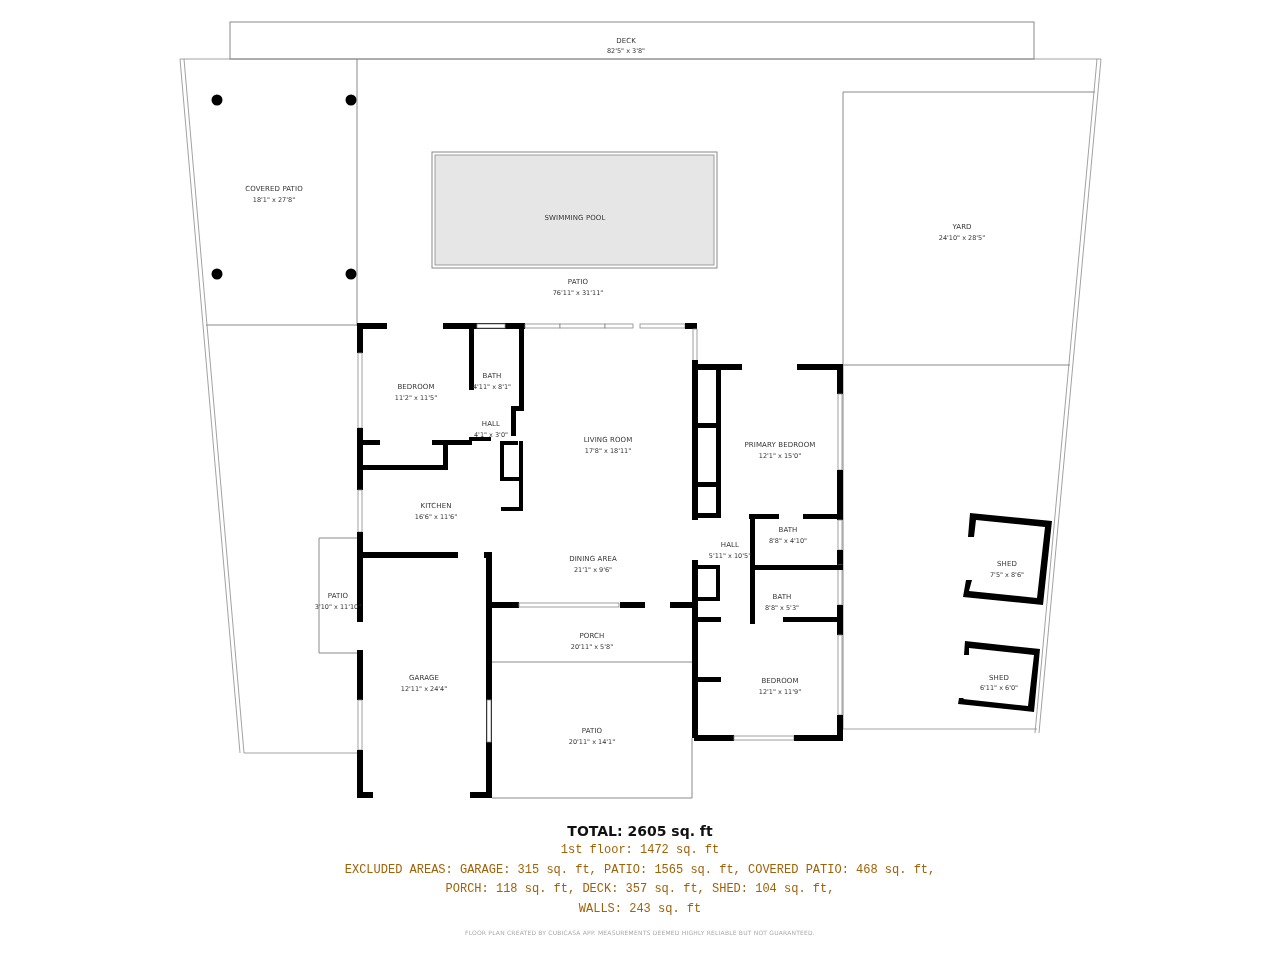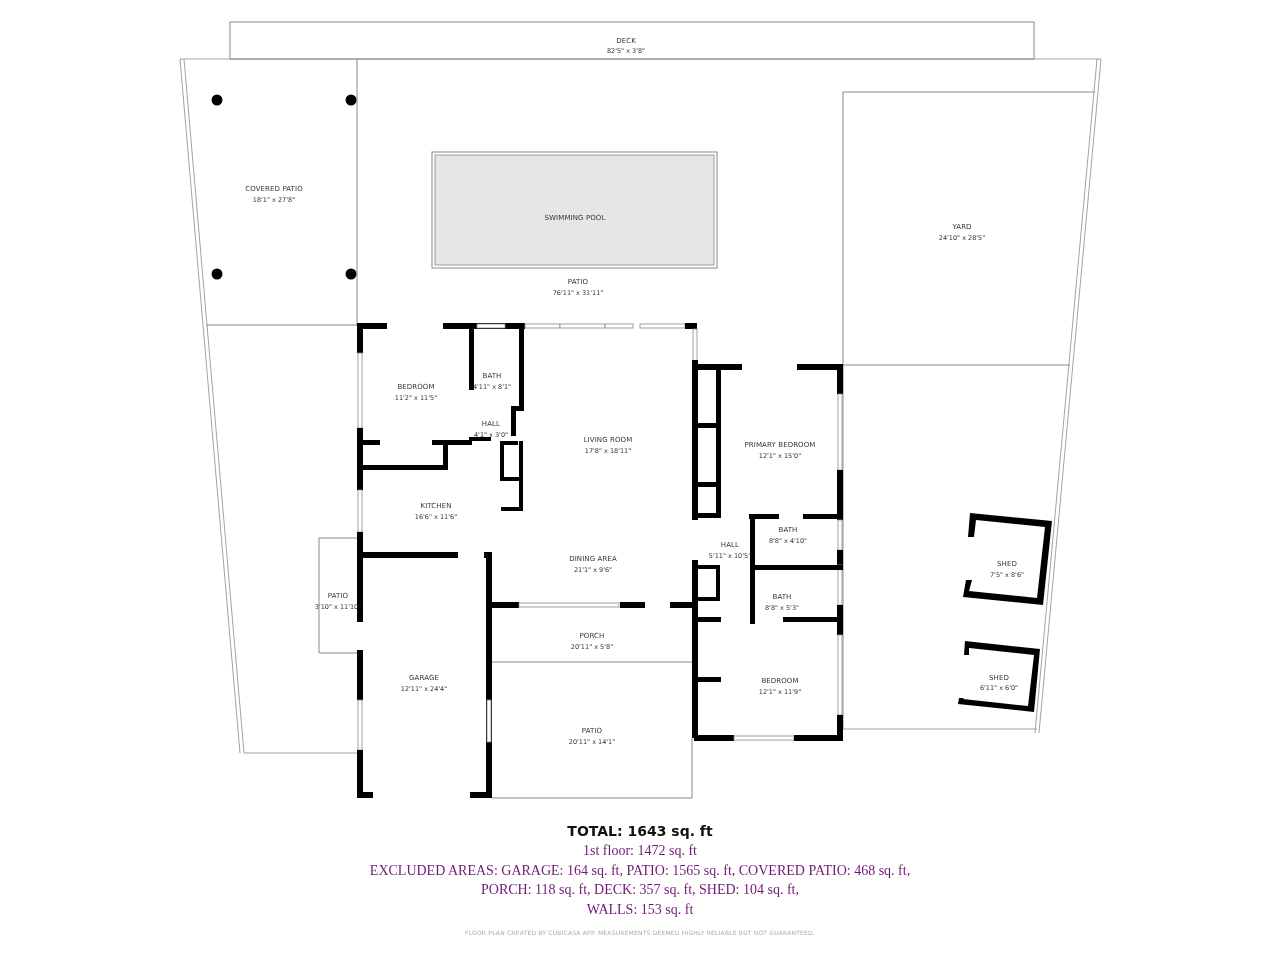--- a/index.html
+++ b/index.html
@@ -8,21 +8,21 @@
     #plan { position: absolute; left: 0; top: 0; width: 1280px; height: 820px; }
     .room-label { font-family: "DejaVu Sans", sans-serif; font-size: 7px; fill: #333; text-anchor: middle; letter-spacing: 0.1px; }
     .room-dim { font-family: "DejaVu Sans", sans-serif; font-size: 6.5px; fill: #333; text-anchor: middle; }
     .thin { fill: none; stroke: #8a8a8a; stroke-width: 1; }
     .thin2 { fill: none; stroke: #8a8a8a; stroke-width: 0.8; }
     .wall { fill: #000; }
     .window { fill: #fff; stroke: #888; stroke-width: 0.8; }
     .post { fill: #000; }
     #summary { position: absolute; left: 0; top: 822px; width: 1280px; text-align: center; }
     #summary .total { font-family: "DejaVu Sans", sans-serif; font-weight: bold; font-size: 14px; line-height: 19px; color: #111; }
-    #summary .line { font-family: Liberation Serif, serif; font-size: 14px; line-height: 19.5px; color: #701a75; }
+    #summary .line { font-family: Liberation Mono, monospace; font-size: 12px; line-height: 19.5px; color: #a16207; }
     #footer { position: absolute; left: 0; top: 929px; width: 1280px; text-align: center;
               font-family: "DejaVu Sans", sans-serif; font-size: 6px; color: #aaa; letter-spacing: 0.2px; }
   </style>
 </head>
 <body>
 
 <svg id="plan" viewBox="0 0 1280 820" xmlns="http://www.w3.org/2000/svg">
 
   <g>
     <rect class="thin" x="230" y="22" width="804" height="37"></rect>
@@ -220,20 +220,20 @@
   <text class="room-dim" x="424" y="691">12'11" x 24'4"</text>
 
   <text class="room-label" x="592" y="638">PORCH</text>
   <text class="room-dim" x="592" y="649">20'11" x 5'8"</text>
 
   <text class="room-label" x="592" y="733">PATIO</text>
   <text class="room-dim" x="592" y="744">20'11" x 14'1"</text>
 </svg>
 
 <div id="summary">
-  <div class="total">TOTAL: 1643 sq. ft</div>
+  <div class="total">TOTAL: 2605 sq. ft</div>
   <div class="line">1st floor: 1472 sq. ft</div>
-  <div class="line">EXCLUDED AREAS: GARAGE: 164 sq. ft, PATIO: 1565 sq. ft, COVERED PATIO: 468 sq. ft,</div>
+  <div class="line">EXCLUDED AREAS: GARAGE: 315 sq. ft, PATIO: 1565 sq. ft, COVERED PATIO: 468 sq. ft,</div>
   <div class="line">PORCH: 118 sq. ft, DECK: 357 sq. ft, SHED: 104 sq. ft,</div>
-  <div class="line">WALLS: 153 sq. ft</div>
+  <div class="line">WALLS: 243 sq. ft</div>
 </div>
 
 <div id="footer">FLOOR PLAN CREATED BY CUBICASA APP. MEASUREMENTS DEEMED HIGHLY RELIABLE BUT NOT GUARANTEED.</div>
 
 </body></html>

